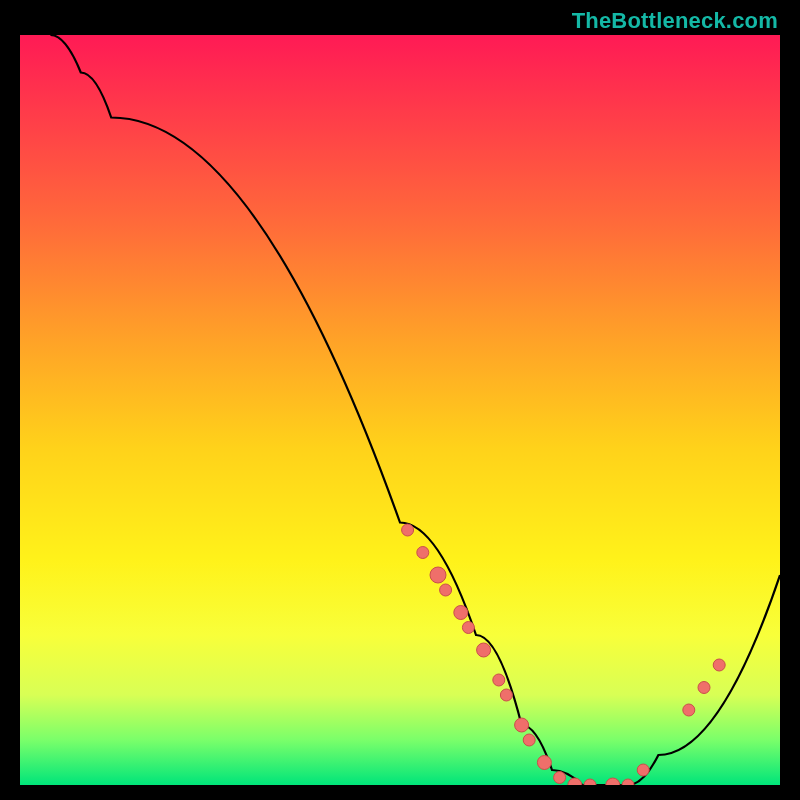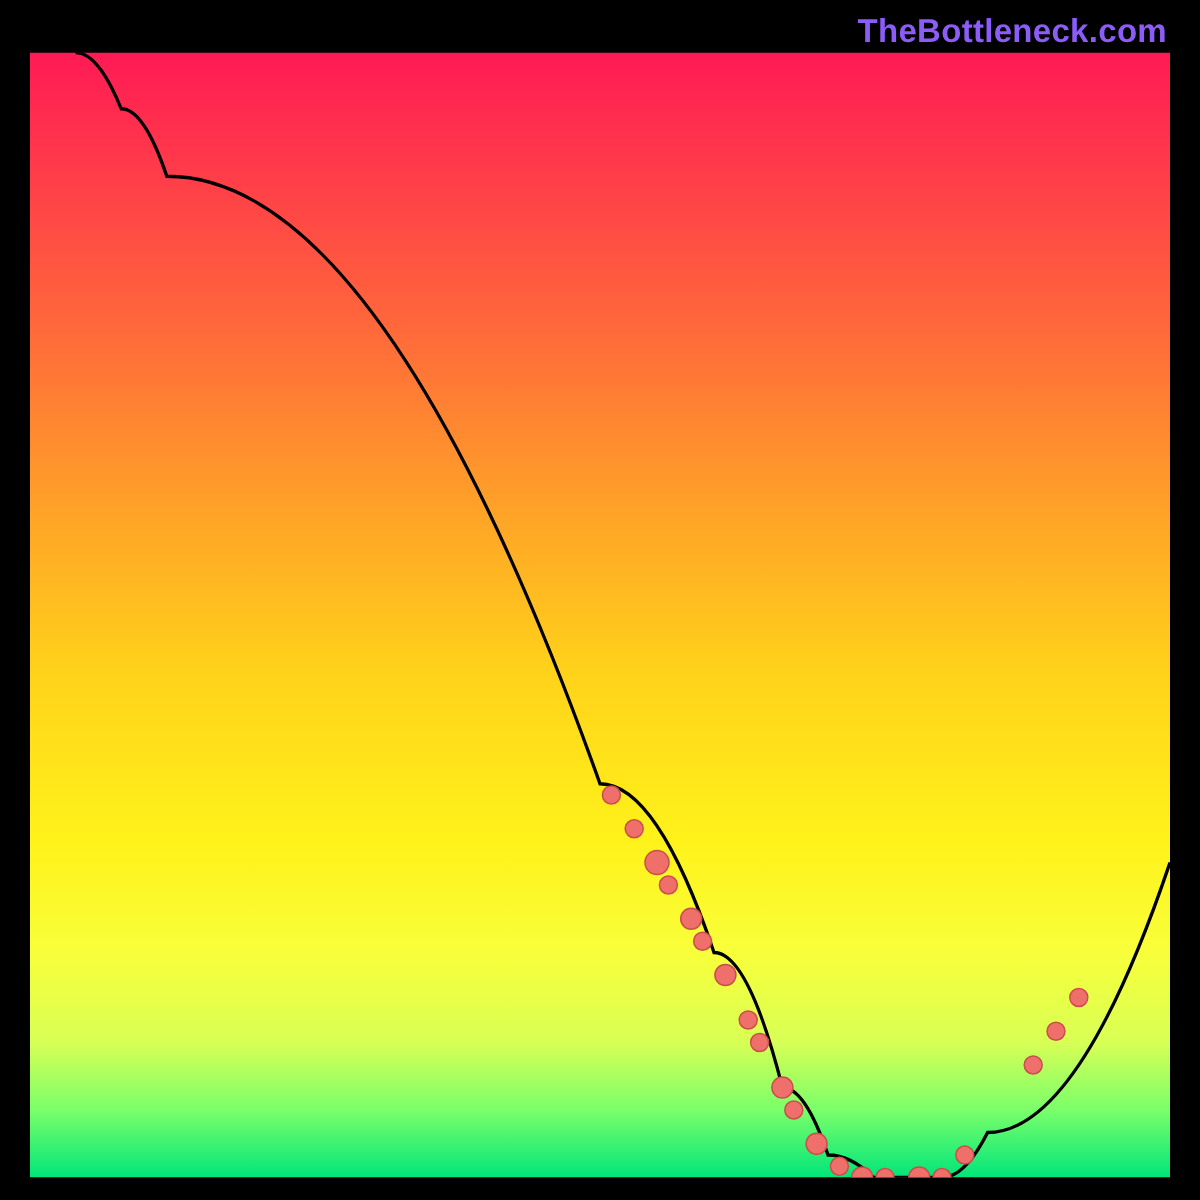--- a/index.html
+++ b/index.html
@@ -35,21 +35,21 @@
       #7aff6a 94%,
       #00e57a 100%);
   }
   .watermark {
     position: absolute;
     top: 8px;
     right: 22px;
     font-family: Arial, Helvetica, sans-serif;
     font-size: 22px;
     font-weight: 600;
-    color: #8b5cf6;
+    color: #14b8a6;
     letter-spacing: 0.2px;
   }
   svg.curve {
     position: absolute;
     left: 0; top: 0;
     width: 760px; height: 750px;
     overflow: visible;
   }
   .line { fill: none; stroke: #000; stroke-width: 2.2; }
   .dot  { fill: #ef6f6a; stroke: #c94f4a; stroke-width: 1; }

